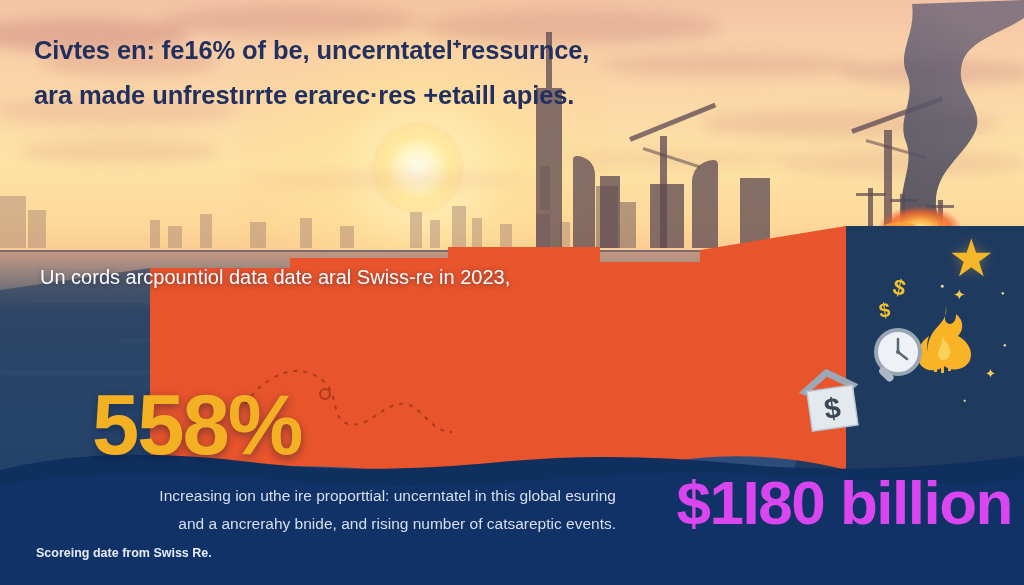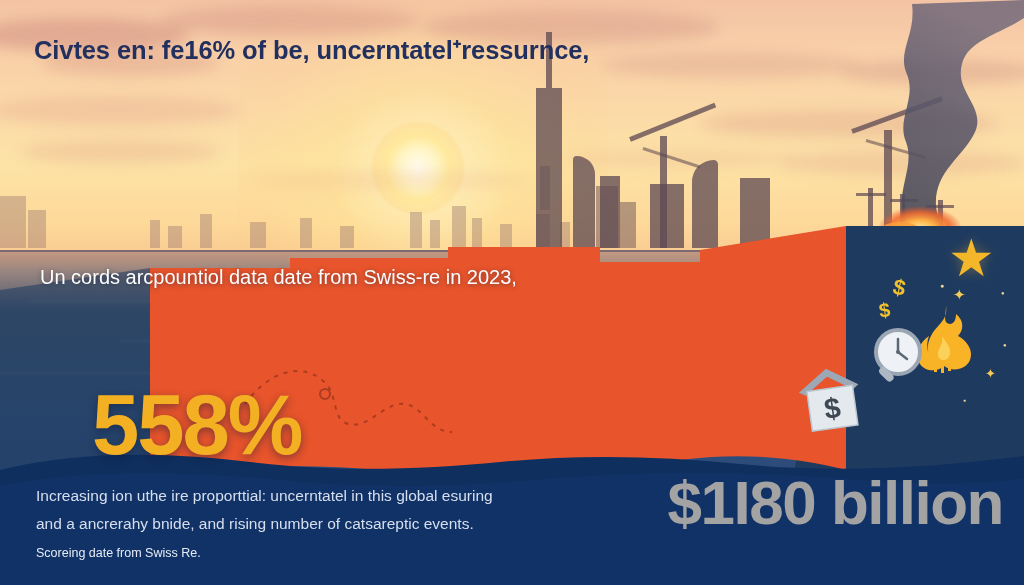--- a/index.html
+++ b/index.html
@@ -79,34 +79,34 @@
   }
   .midpara div{white-space:nowrap;}
 
   .bigstat{
     position:absolute;left:92px;top:382px;
     color:#f4b023;font-size:85px;font-weight:800;letter-spacing:-2px;
     line-height:1;text-shadow:0 3px 9px rgba(10,25,60,.45);
   }
 
   .bigmoney{
-    position:absolute;right:21px;top:472px;
-    color:#a3a3a3;font-size:62px;font-weight:800;letter-spacing:-1.5px;
+    position:absolute;right:12px;top:472px;
+    color:#d946ef;font-size:62px;font-weight:800;letter-spacing:-1.5px;
     line-height:1;
   }
 
   .footpara{
     position:absolute;left:36px;top:482px;width:580px;
     color:#d7dfef;font-size:15.5px;font-weight:400;line-height:28px;
   }
-  .footpara div{white-space:nowrap;}
+  .footpara div{white-space:nowrap;text-align:right;}
 
   .source{
     position:absolute;left:36px;top:546px;
-    color:#e6ecf7;font-size:12.5px;font-weight:400;
+    color:#e6ecf7;font-size:12.5px;font-weight:700;
   }
 
   
   .ico{position:absolute;}
 </style>
 </head>
 <body>
 
 <div class="stage">
 
@@ -261,24 +261,25 @@
   </svg>
 
   <svg class="ico" width="78" height="72" style="left:794px;top:362px;transform:rotate(-8deg);">
     <path d="M 36,6 L 66,26 L 60,30 L 36,14 L 12,30 L 6,26 Z" fill="#9CA8B6"></path>
     <rect x="14" y="26" width="46" height="40" fill="#E4E9EE" stroke="#BCC6D0" stroke-width="1.5"></rect>
     <text x="37" y="56" font-family="Liberation Sans, sans-serif" font-size="29" font-weight="800" fill="#3D4855" text-anchor="middle">$</text>
   </svg>
 
   <div class="headline">
     <div>Civtes en: fe16% of be, uncerntatel⁺ressurnce,</div>
+    <div>ara made unfrestırrte erarec·res +etaill apies.</div>
   </div>
 
   <div class="midpara">
-    <div>Un cords arcpountiol data date from Swiss-re in 2023,</div>
+    <div>Un cords arcpountiol data date aral Swiss-re in 2023,</div>
   </div>
 
   <div class="bigstat">558%</div>
 
   <div class="bigmoney">$1I80 billion</div>
 
   <div class="footpara">
     <div>Increasing ion uthe ire proporttial: uncerntatel  in this global esuring</div>
     <div>and a ancrerahy bnide, and rising number of catsareptic events.</div>
   </div>

